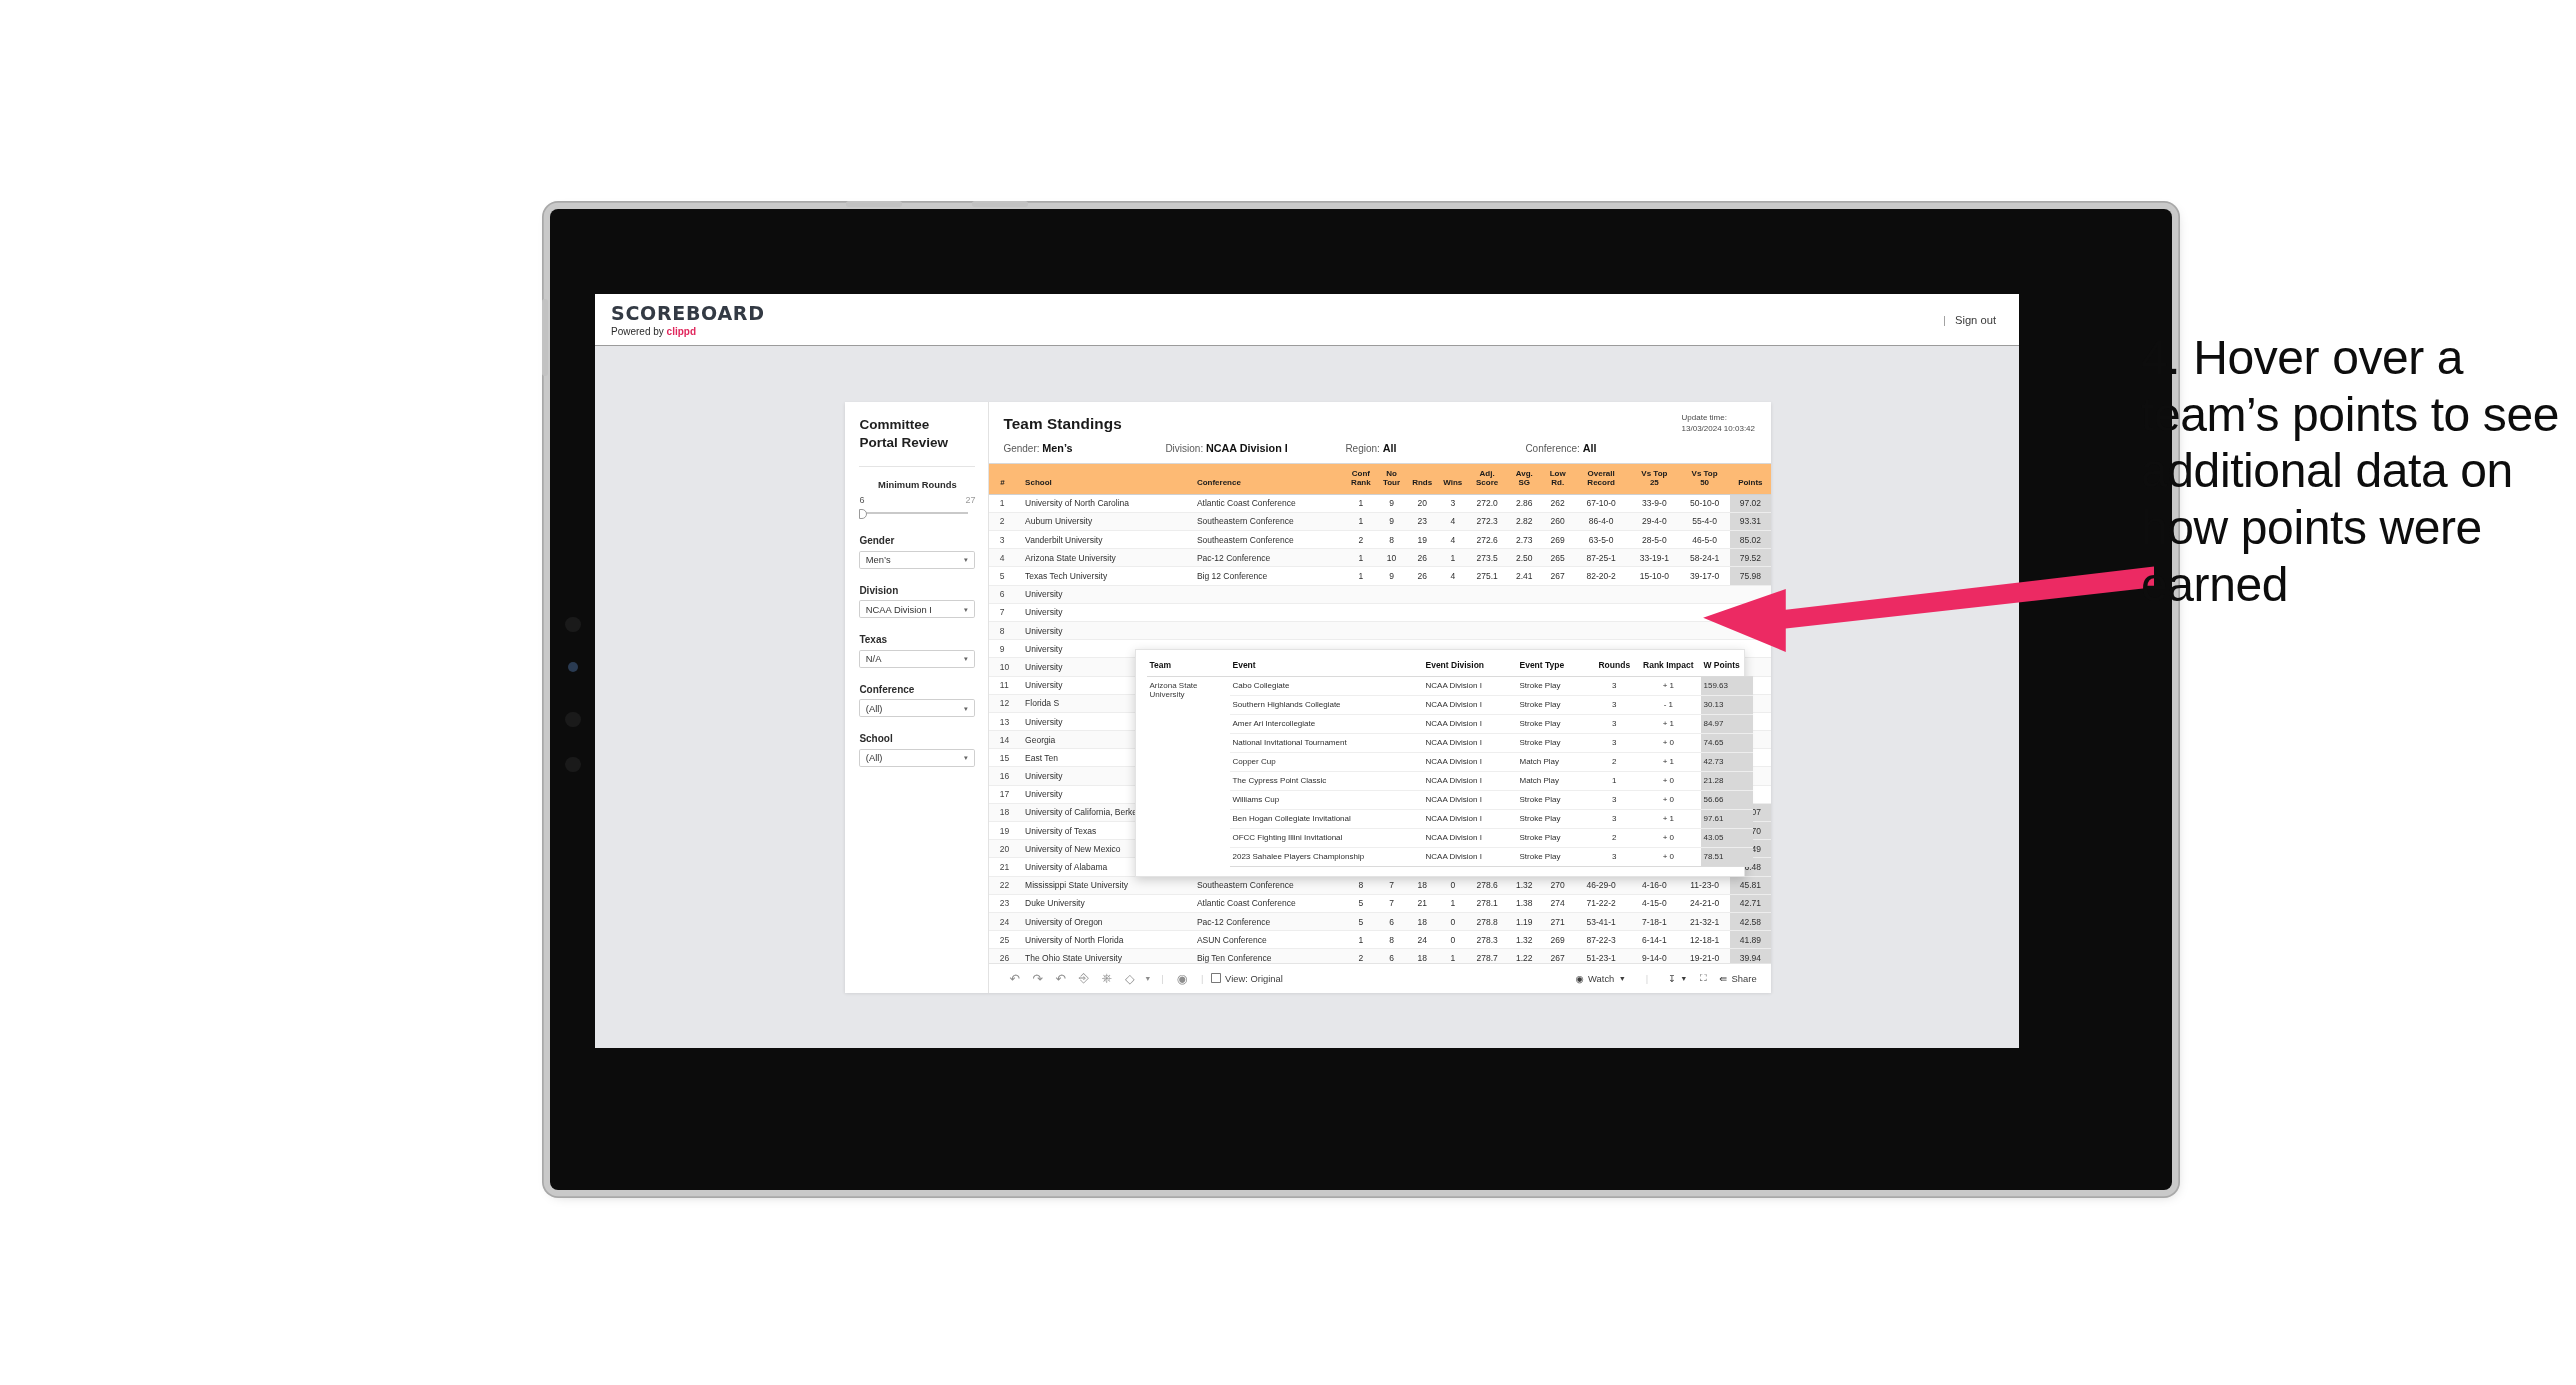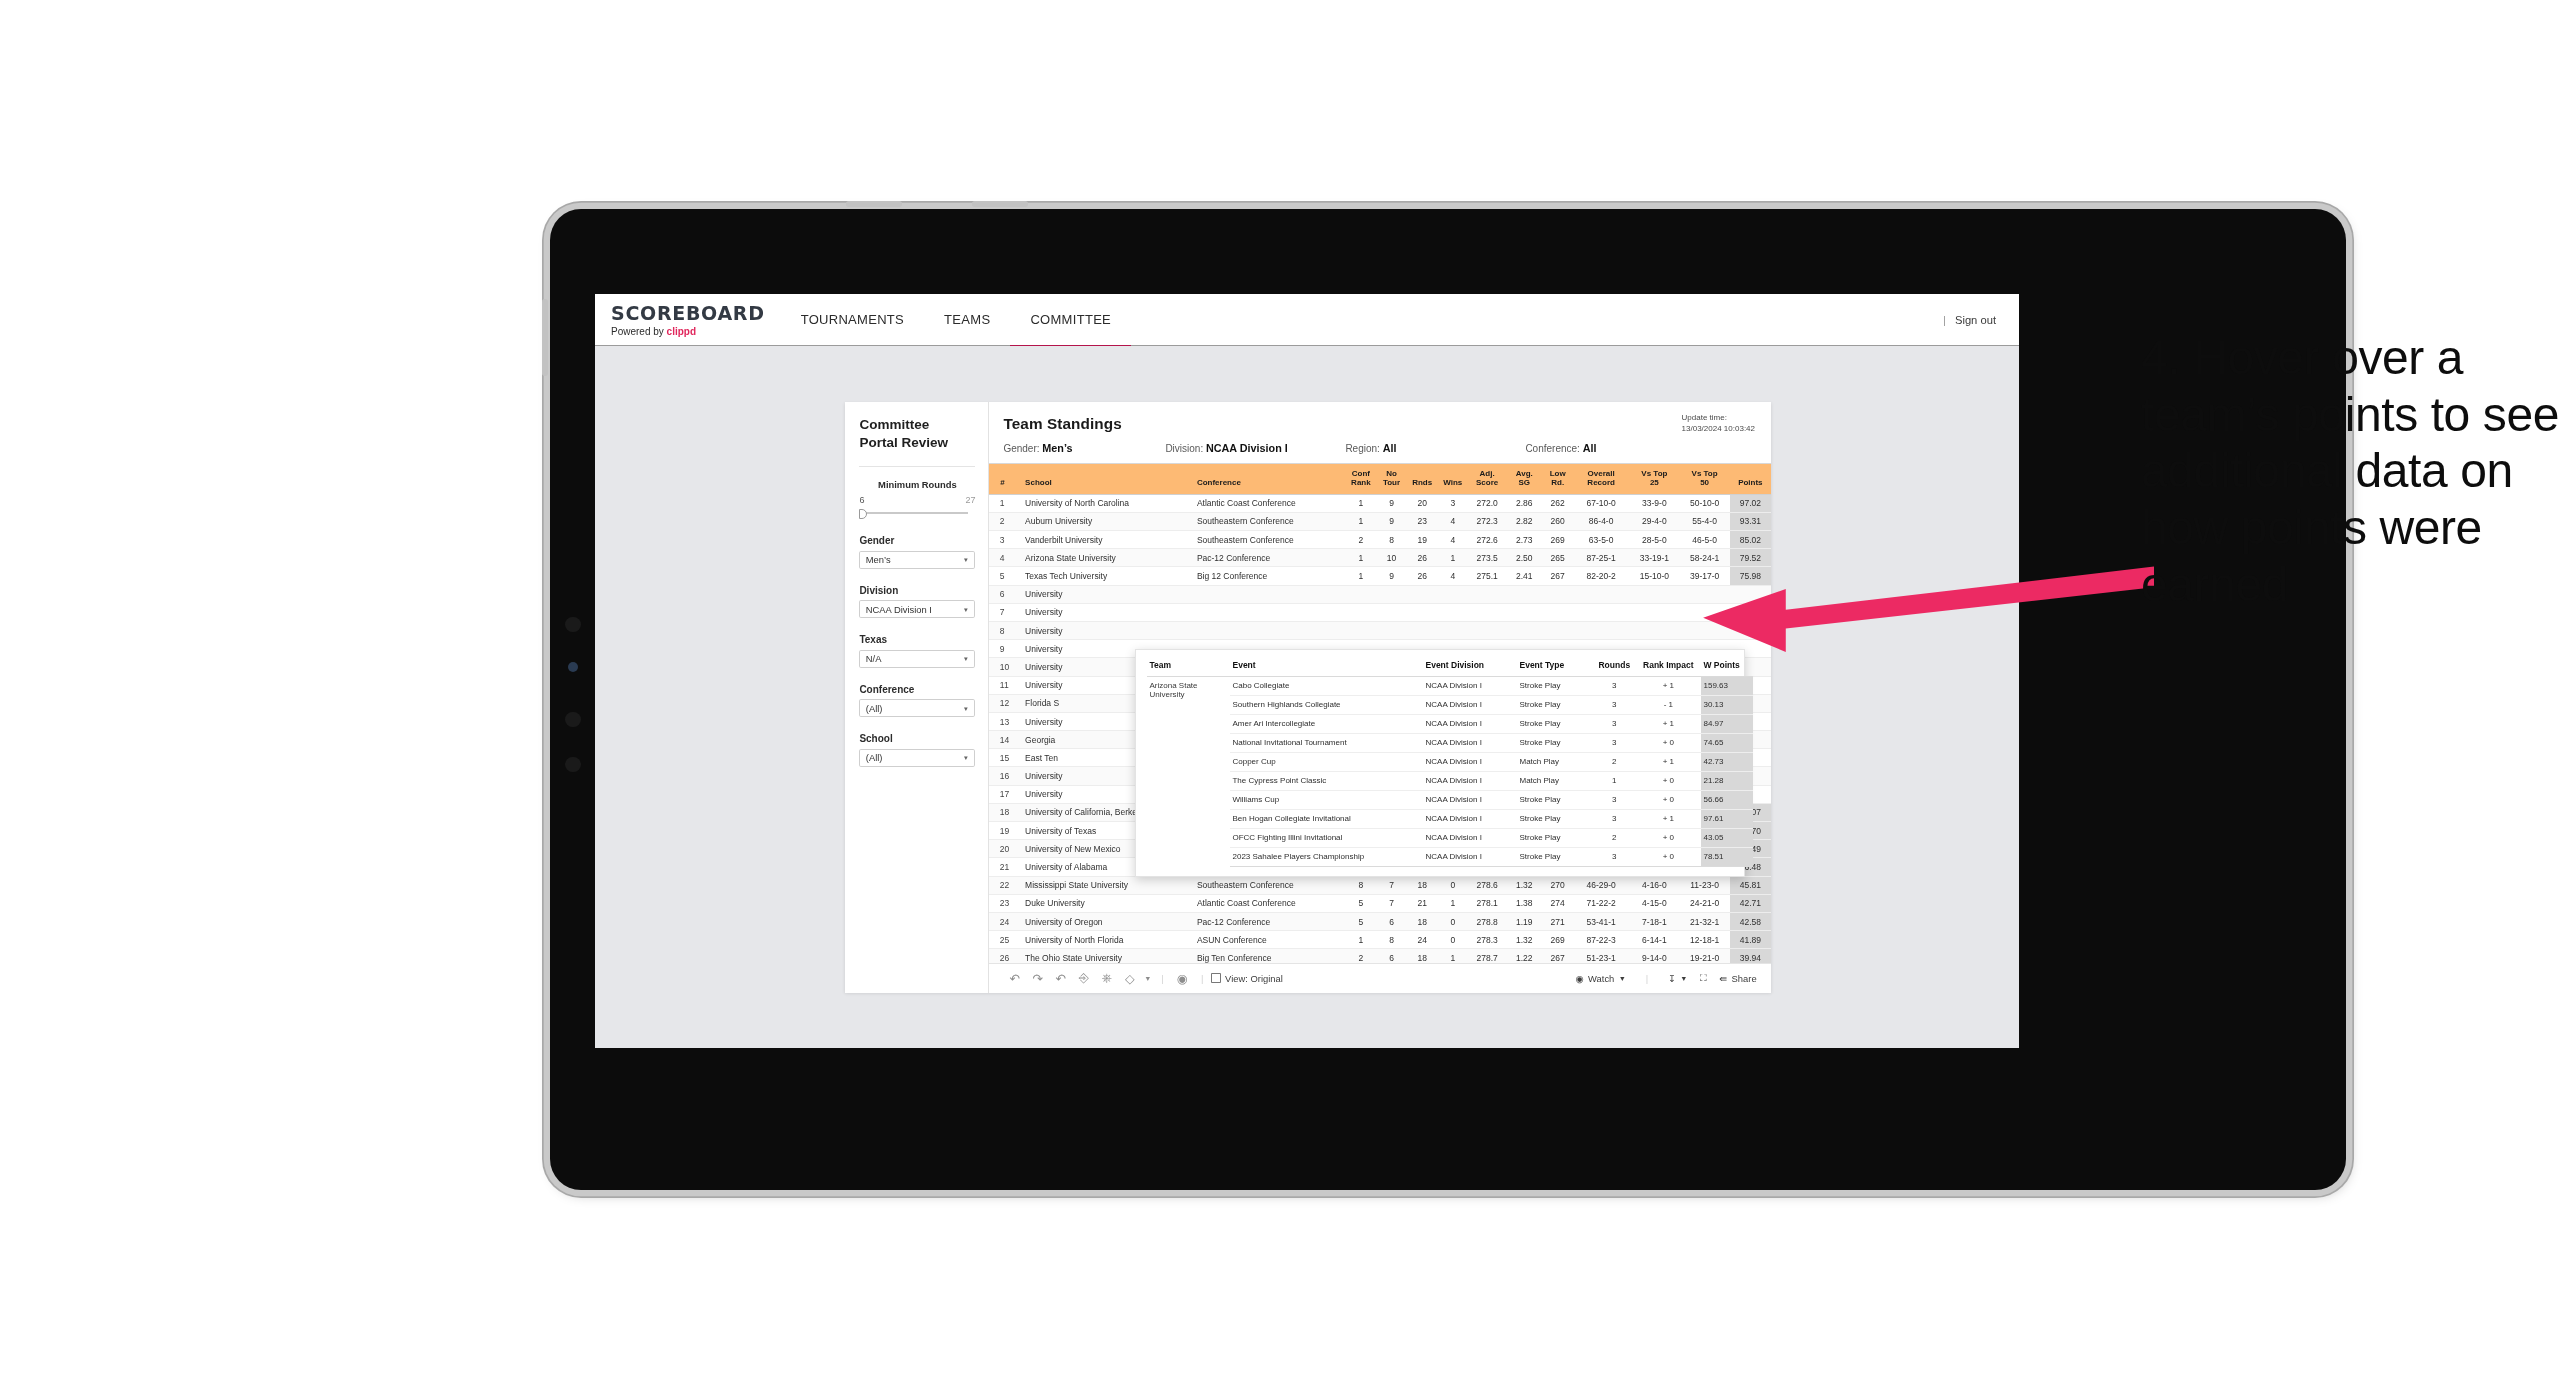--- a/index.html
+++ b/index.html
@@ -8,23 +8,23 @@
     background: #ffffff;
     font-family: "Liberation Sans", sans-serif;
     overflow: hidden;
   }
   .stage { position: relative; width: 2576px; height: 1386px; background: #fff; }
 
   
   .tablet {
     position: absolute;
     left: 550px; top: 209px;
-    width: 1796px; height: 981px;
+    width: 1622px; height: 981px;
     background: #0c0c0c;
-    border-radius: 31px;
+    border-radius: 8px;
     box-shadow: 0 0 0 6.3px #c9c9c9, 0 0 0 8px #a8a8a8, 2.7px 3.6px 12.6px rgba(0,0,0,.28);
   }
   .tablet .btn-side {
     position: absolute; background: #c2c2c2; border-radius: 2.7px;
   }
   .btn-top1 { top: -8px; left: 296px; width: 56px; height: 6.3px; }
   .btn-top2 { top: -8px; left: 422px; width: 56px; height: 6.3px; }
   .btn-left { left: -8px; top: 90px; width: 6.3px; height: 77px; }
   .lens { position: absolute; border-radius: 50%; background: #222; }
   .lens1 { left: 15.3px; top: 408px; width: 15.3px; height: 15.3px; background:#1a1a1a; }
@@ -199,25 +199,20 @@
 
     <div class="screen">
 
       <div class="topnav">
         <div class="brand">
           <div class="brand-title">SCOREBOARD</div>
           <div class="brand-sub">
             <span>Powered by</span>
             <span class="accent">clippd</span>
           </div>
-        </div>
-        <div class="topnav-items">
-          <div class="topnav-item">TOURNAMENTS</div>
-          <div class="topnav-item">TEAMS</div>
-          <div class="topnav-item active">COMMITTEE</div>
         </div>
         <div class="topnav-right">
           <span class="divider-pipe">|</span>
           <span>Sign out</span>
         </div>
       </div>
 
 
       <div class="canvas">
         <div class="viz">

